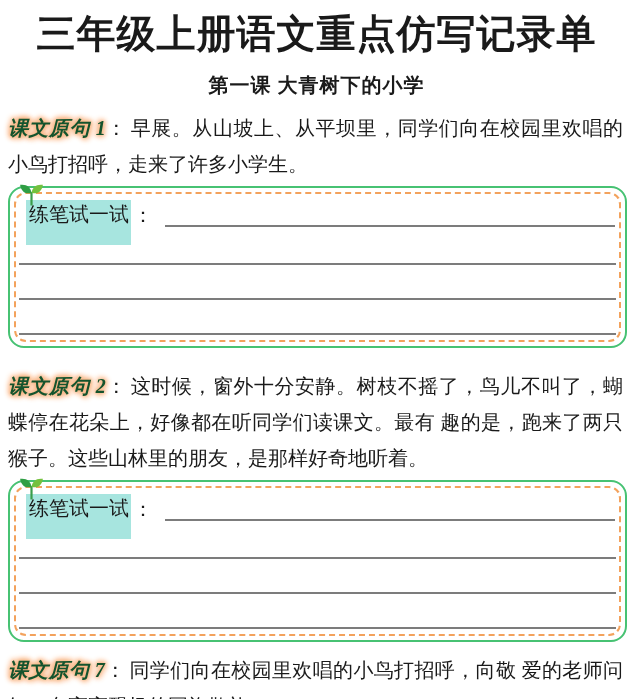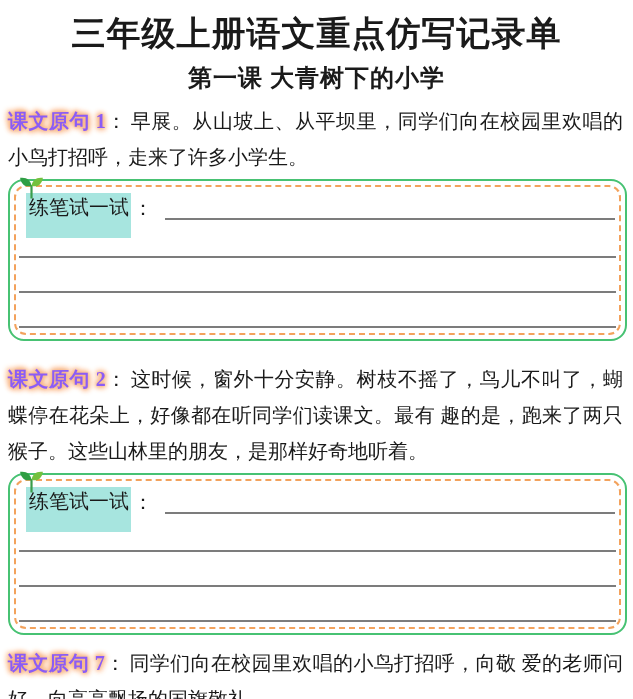--- a/index.html
+++ b/index.html
@@ -9,50 +9,51 @@
     width: 633px;
     height: 699px;
     overflow: hidden;
     background: #ffffff;
     font-family: "Liberation Serif", "DejaVu Serif", serif;
     color: #1a1a1a;
   }
   .page-title {
     margin-top: 14px;
     text-align: center;
-    font-size: 34px;
+    font-size: 39px;
     line-height: 40px;
     font-weight: 700;
     letter-spacing: 1px;
   }
   .lesson-subtitle {
-    margin-top: 9px;
+    margin-top: 16px;
     text-align: center;
-    font-size: 24px;
+    font-size: 20px;
     line-height: 30px;
     font-weight: 700;
     letter-spacing: 1px;
   }
   .para {
     margin: 10px 10px 0 8px;
     font-size: 20px;
     line-height: 36px;
     text-align: justify;
   }
   .para.p2 { margin-top: 20px; }
   .para.p3 { margin-top: 10px; }
   .source-tag {
-    color: #8b5cf6;
+    color: #14532d;
     font-weight: 600;
     text-shadow:
       0 0 3px var(--glow),
       0 0 5px var(--glow),
       0 0 7px var(--glow),
       1px 1px 6px var(--glow),
       -1px -1px 6px var(--glow);
+    font-style: italic;
   }
   .source-sep { color: #1a1a1a; padding-right: 4px; }
   .practice-box {
     position: relative;
     margin: 4px 6px 0 8px;
     height: 162px;
     border: 2px solid var(--green);
     border-radius: 16px;
     padding: 4px;
     background: #ffffff;

